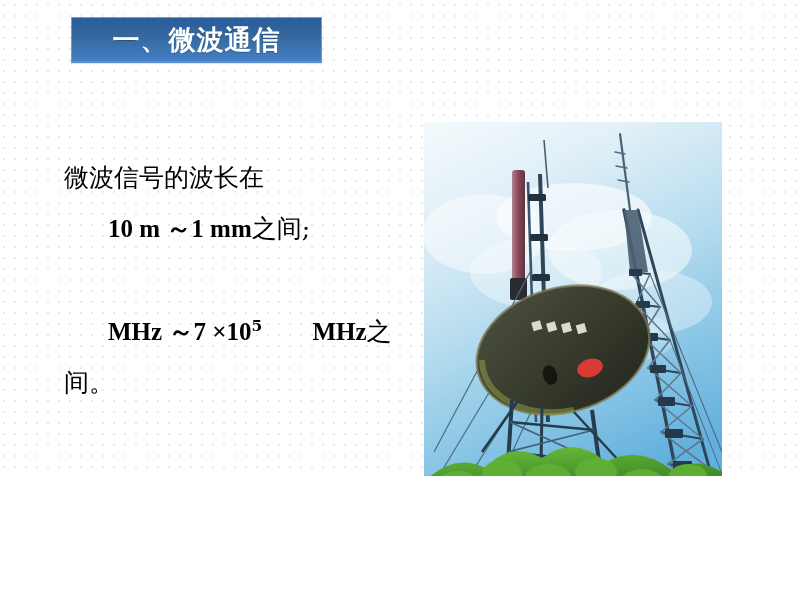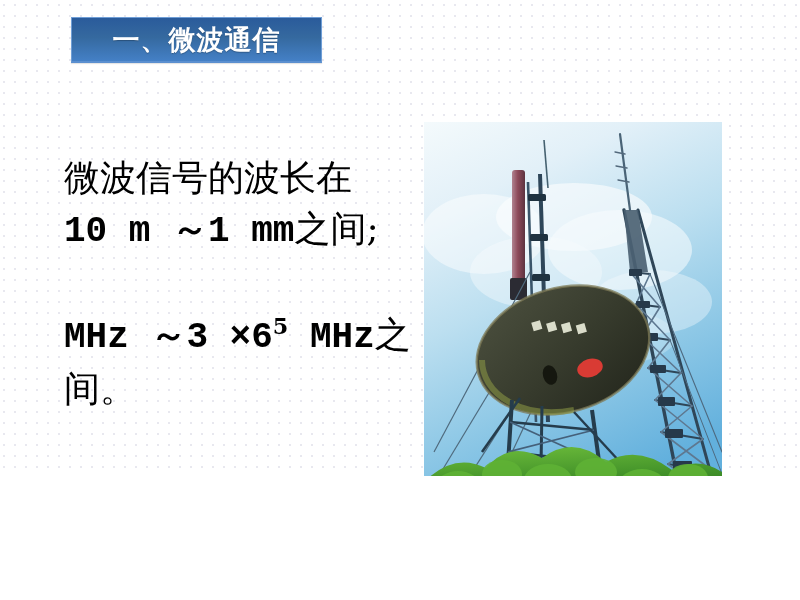--- a/index.html
+++ b/index.html
@@ -57,32 +57,33 @@
   
   .text-column {
     position: absolute;
     left: 64px;
     top: 152px;
     width: 330px;
   }
   .para {
     font-family: "DejaVu Serif", "Liberation Serif", serif;
     color: #000000;
-    font-size: 36px;
+    font-size: 25px;
     line-height: 51px;
   }
   .para .line {
     white-space: nowrap;
   }
   .para-frequency {
     margin-top: 52px;
   }
   .ascii {
-    font-family: Liberation Mono, monospace;
+    font-family: Liberation Serif, serif;
     font-weight: bold;
+    margin-left: 44px;
   }
   sup.exp {
     font-size: 0.62em;
     vertical-align: super;
     line-height: 0;
     font-weight: bold;
   }
 
   
   .photo {
@@ -110,21 +111,21 @@
   </div>
 
   <div class="text-column">
 
     <div class="para">
       <div class="line">微波信号的波长在</div>
       <div class="line"><span class="ascii">10 m ～1 mm</span><span>之间;</span></div>
     </div>
 
     <div class="para para-frequency">
-      <div class="line"><span class="ascii">MHz ～3 ×6</span><sup class="exp">5</sup><span class="ascii"> MHz</span><span>之</span></div>
+      <div class="line"><span class="ascii">MHz ～7 ×10</span><sup class="exp">5</sup><span class="ascii"> MHz</span><span>之</span></div>
       <div class="line">间。</div>
     </div>
 
   </div>
 
   <div class="photo">
     <svg viewBox="0 0 298 405" preserveAspectRatio="none">
       <defs>
         <linearGradient id="skyGrad" x1="0" y1="0" x2="0.35" y2="1">
           <stop offset="0%" stop-color="#f4fafc"></stop>

